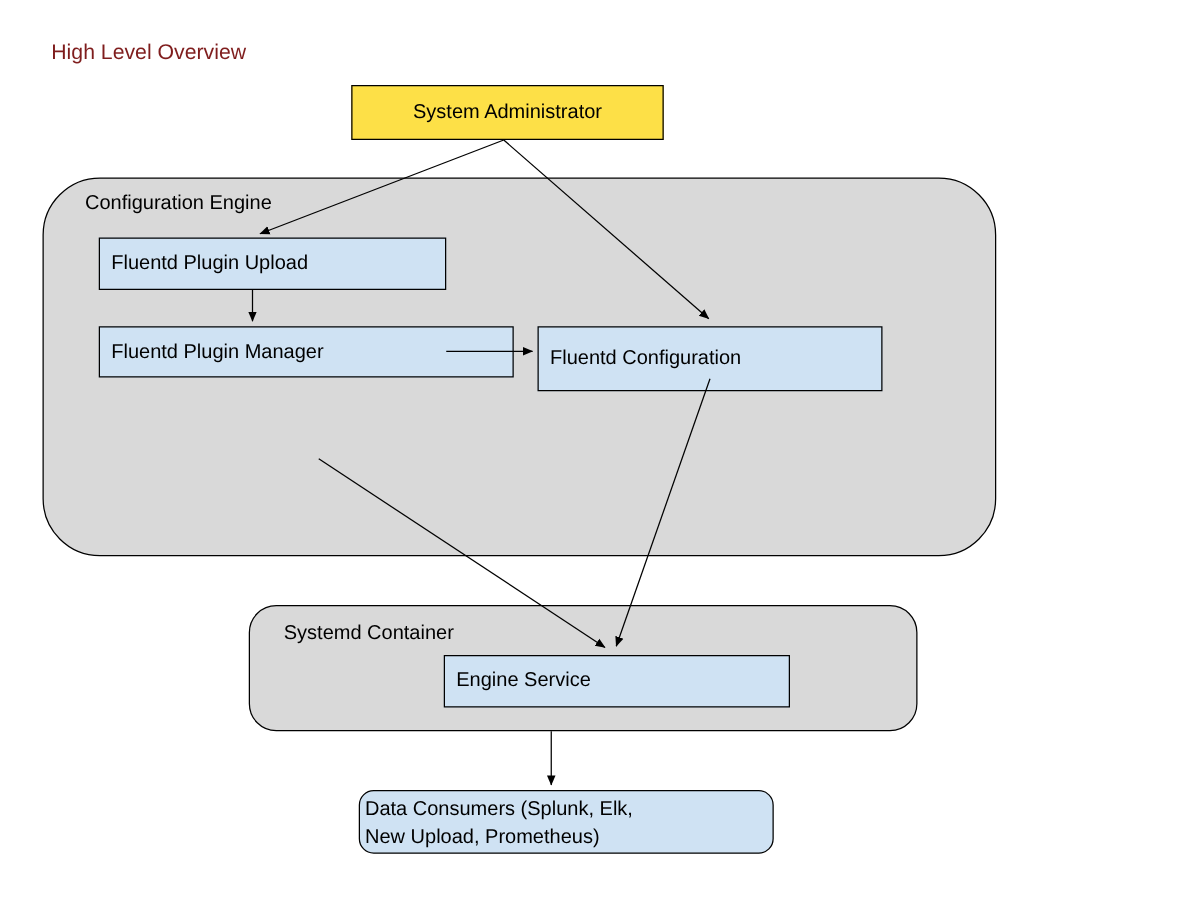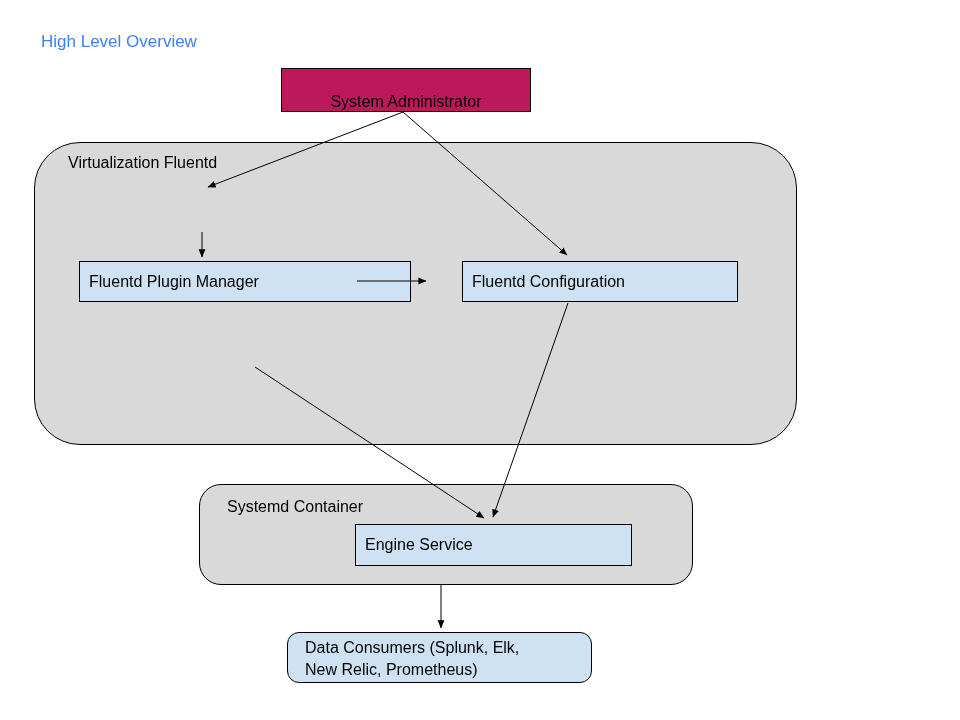--- a/index.html
+++ b/index.html
@@ -13,40 +13,40 @@
     width: 960px;
     height: 720px;
     background: #ffffff;
     overflow: hidden;
   }
   .diagram-title {
     position: absolute;
     left: 41px;
     top: 32px;
     font-size: 17px;
-    color: #3b82f6;
+    color: #7f1d1d;
     white-space: nowrap;
   }
   .group {
     position: absolute;
     background: #d9d9d9;
     border: 1px solid #000000;
     box-sizing: border-box;
   }
   .group-virt {
     left: 34px;
     top: 142px;
     width: 763px;
     height: 303px;
     border-radius: 46px;
   }
   .group-sysd {
     left: 199px;
     top: 484px;
-    width: 494px;
+    width: 535px;
     height: 101px;
     border-radius: 22px;
   }
   .group-label {
     position: absolute;
     font-size: 16px;
     color: #000000;
     white-space: nowrap;
   }
   .group-virt .group-label { left: 33px; top: 11px; }
@@ -55,36 +55,36 @@
     position: absolute;
     border: 1px solid #000000;
     box-sizing: border-box;
     display: flex;
     align-items: center;
     font-size: 16px;
     color: #000000;
     white-space: nowrap;
   }
   .node-blue   { background: #cfe2f3; }
-  .node-green  { background: #be185d; align-items: flex-end; }
+  .node-green  { background: #fde047; }
   .node-yellow { background: #ffe599; }
   .node-left   { justify-content: flex-start; padding-left: 9px; }
   .node-center { justify-content: center; }
 
   .node-sysadmin   { left: 281px; top: 68px;  width: 250px; height: 44px; }
   .node-upload     { left: 79px;  top: 190px; width: 278px; height: 42px; }
   .node-manager    { left: 79px;  top: 261px; width: 332px; height: 41px; }
-  .node-config     { left: 430px; top: 261px; width: 276px; height: 41px; margin-left: 32px; }
+  .node-config     { left: 430px; top: 261px; width: 276px; height: 52px; }
   .node-existing   { left: 79px;  top: 326px; width: 343px; height: 41px; }
   .node-service    { left: 355px; top: 524px; width: 277px; height: 42px; }
   .node-consumers  {
-    left: 287px; top: 632px; width: 305px; height: 51px;
+    left: 287px; top: 632px; width: 332px; height: 51px;
     border-radius: 12px;
     display: block;
-    padding: 4px 8px 0 17px;
+    padding: 4px 8px 0 4px;
     line-height: 22px;
   }
   .edges-layer {
     position: absolute;
     left: 0;
     top: 0;
     width: 960px;
     height: 720px;
     pointer-events: none;
   }
@@ -95,41 +95,44 @@
   }
 </style>
 </head>
 <body>
 
 <div class="canvas">
 
   <div class="diagram-title">High Level Overview</div>
 
   <div class="group group-virt">
-    <div class="group-label">Virtualization Fluentd</div>
+    <div class="group-label">Configuration Engine</div>
   </div>
   <div class="group group-sysd">
     <div class="group-label">Systemd Container</div>
   </div>
 
   <div class="node node-green node-center node-sysadmin">
     <span>System Administrator</span>
+  </div>
+  <div class="node node-blue node-left node-upload">
+    <span>Fluentd Plugin Upload</span>
   </div>
   <div class="node node-blue node-left node-manager">
     <span>Fluentd Plugin Manager</span>
   </div>
   <div class="node node-blue node-left node-config">
     <span>Fluentd Configuration</span>
   </div>
   <div class="node node-blue node-left node-service">
     <span>Engine Service</span>
   </div>
   <div class="node node-blue node-consumers">
     <div>Data Consumers (Splunk, Elk,</div>
-    <div>New Relic, Prometheus)</div>
+    <div>New Upload, Prometheus)</div>
   </div>
 
   <svg class="edges-layer" width="960" height="720" viewBox="0 0 960 720" xmlns="http://www.w3.org/2000/svg">
     <defs>
       <marker id="arrowhead" viewBox="0 0 10 10" refX="8.5" refY="5" markerWidth="9" markerHeight="9" orient="auto-start-reverse">
         <path d="M0,1.2 L9,5 L0,8.8 Z" fill="#000000"></path>
       </marker>
     </defs>
     <path class="edge" d="M403,112 L208,187" marker-end="url(#arrowhead)"></path>
     <path class="edge" d="M403,112 L567,255" marker-end="url(#arrowhead)"></path>

